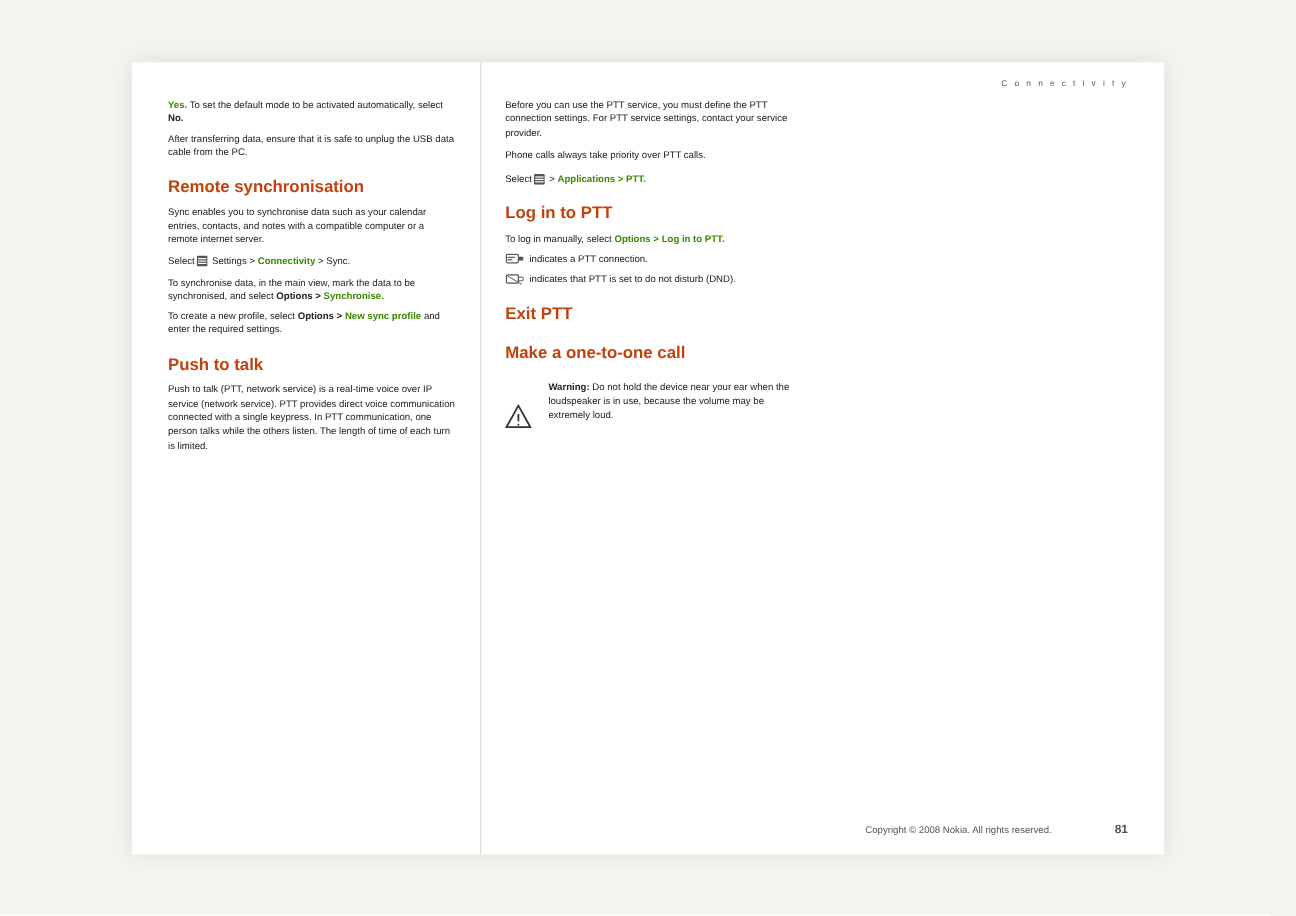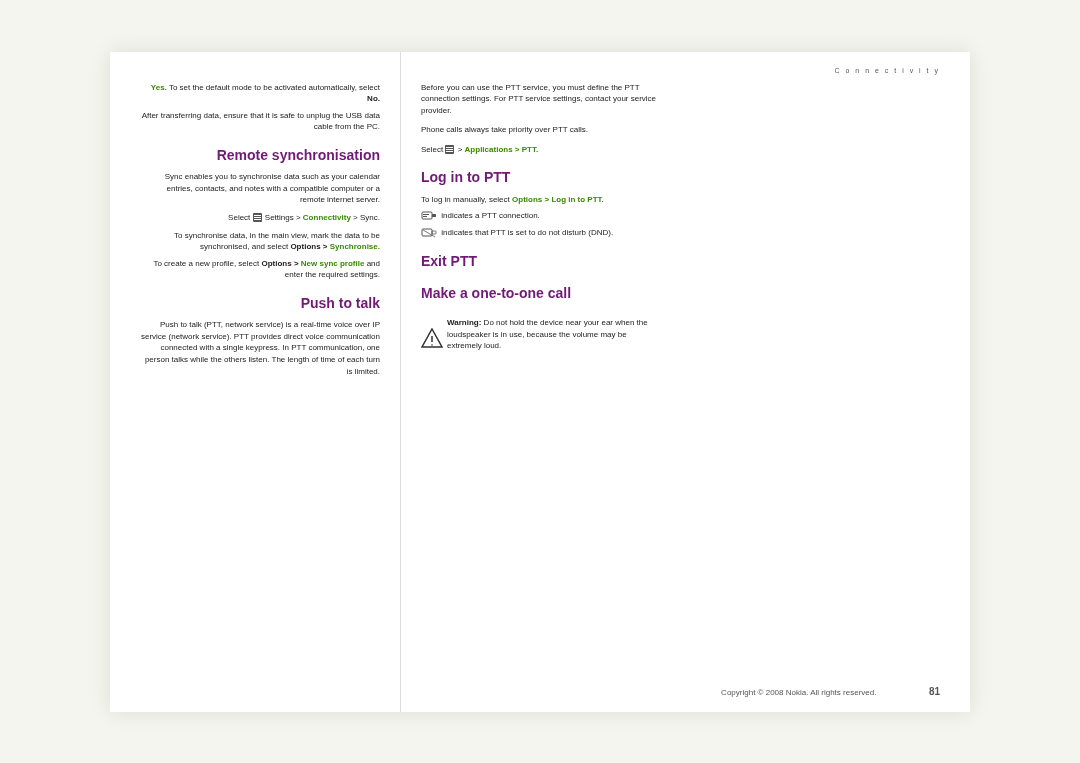--- a/index.html
+++ b/index.html
@@ -31,21 +31,20 @@
       position: relative;
       box-shadow: 0 0 20px rgba(0,0,0,0.1);
     }
 
     .left-column {
       width: 290px;
       padding: 30px 20px 30px 30px;
       font-size: 8px;
       line-height: 1.45;
       color: #222;
-      text-align: right;
     }
 
     .right-column {
       width: 290px;
       padding: 30px 30px 30px 20px;
       font-size: 8px;
       line-height: 1.45;
       color: #222;
       border-left: 0px;
     }
@@ -62,21 +61,21 @@
       right: 30px;
       font-size: 7px;
       letter-spacing: 2px;
       color: #555;
       font-weight: normal;
     }
 
     .section-heading {
       font-size: 14px;
       font-weight: bold;
-      color: #701a75;
+      color: #c2410c;
       margin-bottom: 6px;
       margin-top: 12px;
       font-family: Arial, sans-serif;
     }
 
     .section-heading:first-child {
       margin-top: 0;
     }
 
     p {
@@ -94,23 +93,23 @@
       font-weight: bold;
     }
 
     .select-line {
       margin: 6px 0;
       font-size: 8px;
     }
 
     .warning-box {
       display: flex;
-      align-items: center;
+      align-items: flex-end;
       margin-top: 14px;
-      gap: 4px;
+      gap: 14px;
     }
 
     .warning-triangle {
       flex-shrink: 0;
       width: 22px;
       height: 20px;
       margin-top: 1px;
     }
 
     .warning-text {

